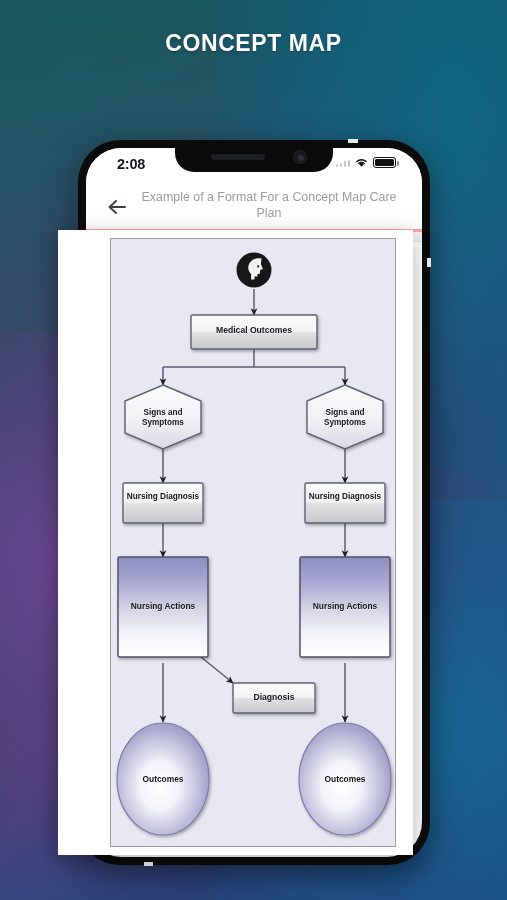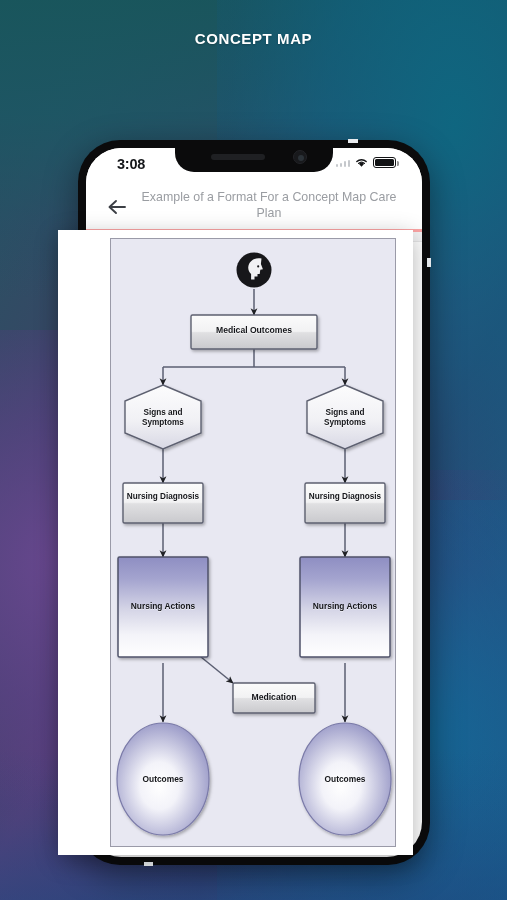--- a/index.html
+++ b/index.html
@@ -83,21 +83,21 @@
         rgba(30,72,128,0) 100%);
   }
 
   
   .header {
     position: absolute; left: 0; right: 0; top: 30px;
     text-align: center;
     z-index: 6;
   }
   .header-title {
-    font-size: 15px;
+    font-size: 23px;
     font-weight: 700;
     letter-spacing: 0.6px;
     color: #ffffff;
     line-height: 1.15;
     text-shadow: 0 1px 2px rgba(0,0,0,0.22);
   }
   .header-sub {
     margin-top: 6px;
     font-size: 20px;
     font-weight: 400;
@@ -299,21 +299,21 @@
 
   <div class="phone">
     <div class="ant tl"></div>
     <div class="ant tr"></div>
     <div class="ant top-r"></div>
     <div class="ant bot-l"></div>
 
     <div class="phone-screen">
 
       <div class="statusbar">
-        <div class="sb-time">3:08</div>
+        <div class="sb-time">2:08</div>
 
         <div class="notch">
           <div class="notch-speaker"></div>
           <div class="notch-cam">
             <div class="notch-cam-dot"></div>
           </div>
         </div>
 
         <div class="sb-right">
           <div class="sig-dots">
@@ -447,21 +447,21 @@
 
       <div class="node-label" style="left:14px; top:169px; width:76px; font-size:8.2px;">Signs and Symptoms</div>
       <div class="node-label" style="left:196px; top:169px; width:76px; font-size:8.2px;">Signs and Symptoms</div>
 
       <div class="node-label" style="left:12px; top:253px; width:80px; font-size:8.2px;">Nursing Diagnosis</div>
       <div class="node-label" style="left:194px; top:253px; width:80px; font-size:8.2px;">Nursing Diagnosis</div>
 
       <div class="node-label" style="left:7px; top:362px; width:90px; font-size:8.4px;">Nursing Actions</div>
       <div class="node-label" style="left:189px; top:362px; width:90px; font-size:8.4px;">Nursing Actions</div>
 
-      <div class="node-label" style="left:122px; top:453px; width:82px; font-size:8.6px;">Medication</div>
+      <div class="node-label" style="left:122px; top:453px; width:82px; font-size:8.6px;">Diagnosis</div>
 
       <div class="node-label" style="left:6px; top:535px; width:92px; font-size:8.4px;">Outcomes</div>
       <div class="node-label" style="left:188px; top:535px; width:92px; font-size:8.4px;">Outcomes</div>
 
     </div>
   </div>
 
 </div>
 
 </body></html>

